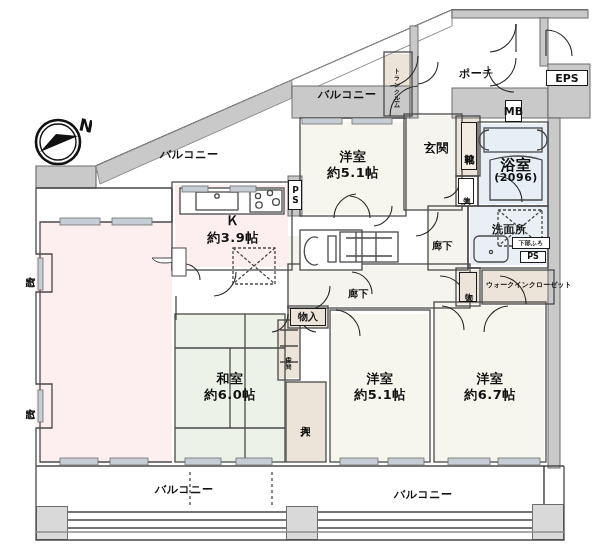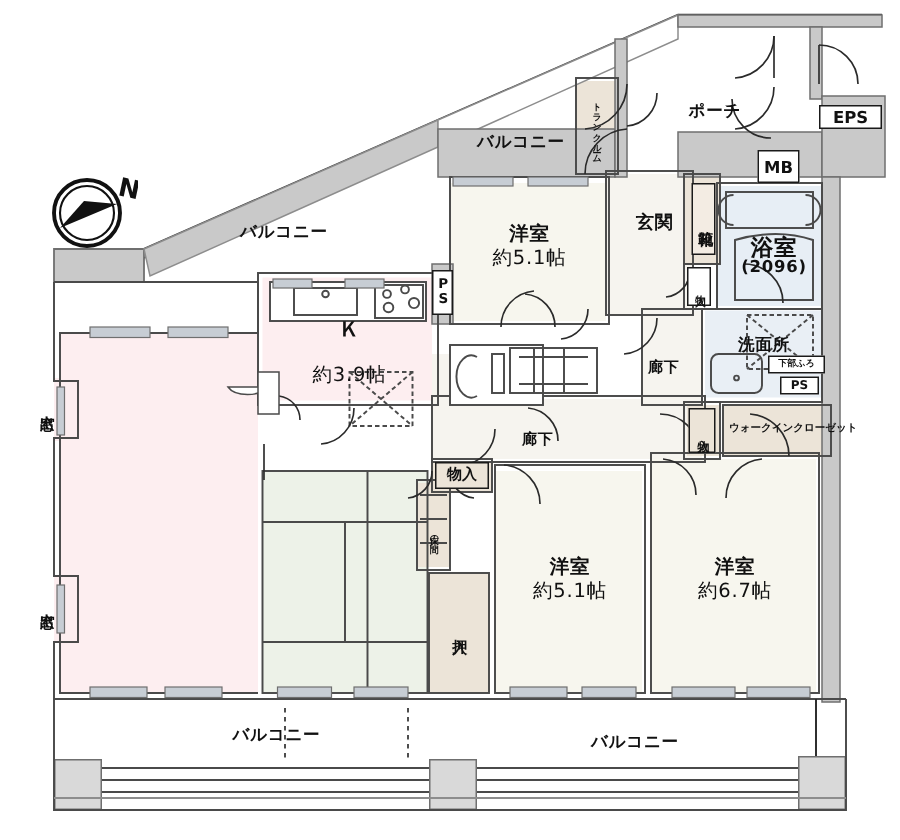--- a/index.html
+++ b/index.html
@@ -14,21 +14,21 @@
   .f-bath{background:#e7eef5;}
   .f-wash{background:#e9eff5;}
   .f-hall{background:#f6f4ef;}
   .f-sto{background:#ece4d8;}
   .f-gray{background:#c9c9c9;}
   .f-lgray{background:#d9d9d9;}
   .f-white{background:#ffffff;}
   .f-balc{background:#ffffff;}
   .lbl{position:absolute;color:#111;font-weight:bold;white-space:nowrap;
        letter-spacing:.5px;line-height:1.15;text-align:center;}
-  .sz{font-weight:normal;}
+  .sz{font-weight:bold;}
   .box-lbl{position:absolute;box-sizing:border-box;border:1.4px solid #1a1a1a;
            background:#fff;color:#111;font-weight:bold;display:flex;
            align-items:center;justify-content:center;text-align:left;line-height:1;}
   .box-lbl.v{writing-mode:vertical-rl;text-orientation:upright;}
   svg.ov{position:absolute;left:0;top:0;width:600px;height:560px;pointer-events:none;}
   .compass{position:absolute;}
 </style>
 </head>
 <body>
 
@@ -241,23 +241,27 @@
       <path d="M48,26 L10,42 L26,24 Z" fill="#111"></path>
       <text x="48" y="20" font-family="DejaVu Sans, sans-serif" font-size="17" font-weight="bold" fill="#111" transform="rotate(12,48,20)">N</text>
     </svg>
   </div>
 
   <div class="lbl" style="left:60px;top:328px;width:112px;font-size:15px;">
   </div>
 
   <div class="lbl" style="left:192px;top:212px;width:82px;font-size:14px;">
     <div>Ｋ</div>
-    <div class="sz" style="font-size:13px;margin-top:16px;">約3.9帖</div>
-  </div>
-
+    <div class="sz" style="font-size:13px;margin-top:3px;">約3.9帖</div>
+  </div>
+
+  <div class="lbl" style="left:192px;top:372px;width:76px;font-size:13px;">
+    <div>和室</div>
+    <div class="sz" style="font-size:13px;margin-top:1px;">約6.0帖</div>
+  </div>
 
   <div class="lbl" style="left:318px;top:150px;width:70px;font-size:13px;">
     <div>洋室</div>
     <div class="sz" style="font-size:13px;margin-top:1px;">約5.1帖</div>
   </div>
 
   <div class="lbl" style="left:345px;top:372px;width:70px;font-size:13px;">
     <div>洋室</div>
     <div class="sz" style="font-size:13px;margin-top:1px;">約5.1帖</div>
   </div>
@@ -272,21 +276,21 @@
   <div class="lbl" style="left:155px;top:484px;font-size:11px;">バルコニー</div>
   <div class="lbl" style="left:394px;top:489px;font-size:11px;">バルコニー</div>
   <div class="lbl" style="left:459px;top:68px;font-size:11px;">ポーチ</div>
   <div class="lbl" style="left:424px;top:142px;font-size:12px;">玄関</div>
   <div class="lbl" style="left:492px;top:224px;font-size:11px;">洗面所</div>
   <div class="lbl" style="left:432px;top:240px;font-size:10px;">廊下</div>
   <div class="lbl" style="left:348px;top:288px;font-size:10px;">廊下</div>
   <div class="lbl" style="left:486px;top:281px;font-size:7px;letter-spacing:0;">ウォークインクローゼット</div>
 
   <div class="box-lbl" style="left:546px;top:70px;width:42px;height:16px;font-size:11px;">EPS</div>
-  <div class="box-lbl" style="left:505px;top:100px;width:28px;height:22px;font-size:11px;">MB</div>
+  <div class="box-lbl" style="left:505px;top:100px;width:17px;height:22px;font-size:11px;">MB</div>
 
   <div class="lbl" style="left:494px;top:157px;width:44px;font-size:15px;">浴室</div>
   <div class="lbl" style="left:492px;top:172px;width:48px;font-size:11px;">(2096)</div>
 
   <div class="box-lbl v" style="left:288px;top:180px;width:14px;height:30px;font-size:9px;">PS</div>
   <div class="box-lbl" style="left:520px;top:251px;width:26px;height:12px;font-size:8px;">PS</div>
   <div class="box-lbl" style="left:512px;top:237px;width:38px;height:12px;font-size:6px;letter-spacing:0;">下部ふろ</div>
 
   <div class="box-lbl v" style="left:461px;top:122px;width:16px;height:48px;font-size:10px;background:#f3ece3;">靴箱</div>
   <div class="box-lbl v" style="left:388px;top:58px;width:18px;height:52px;font-size:6px;background:transparent;border:none;">トランクルーム</div>

